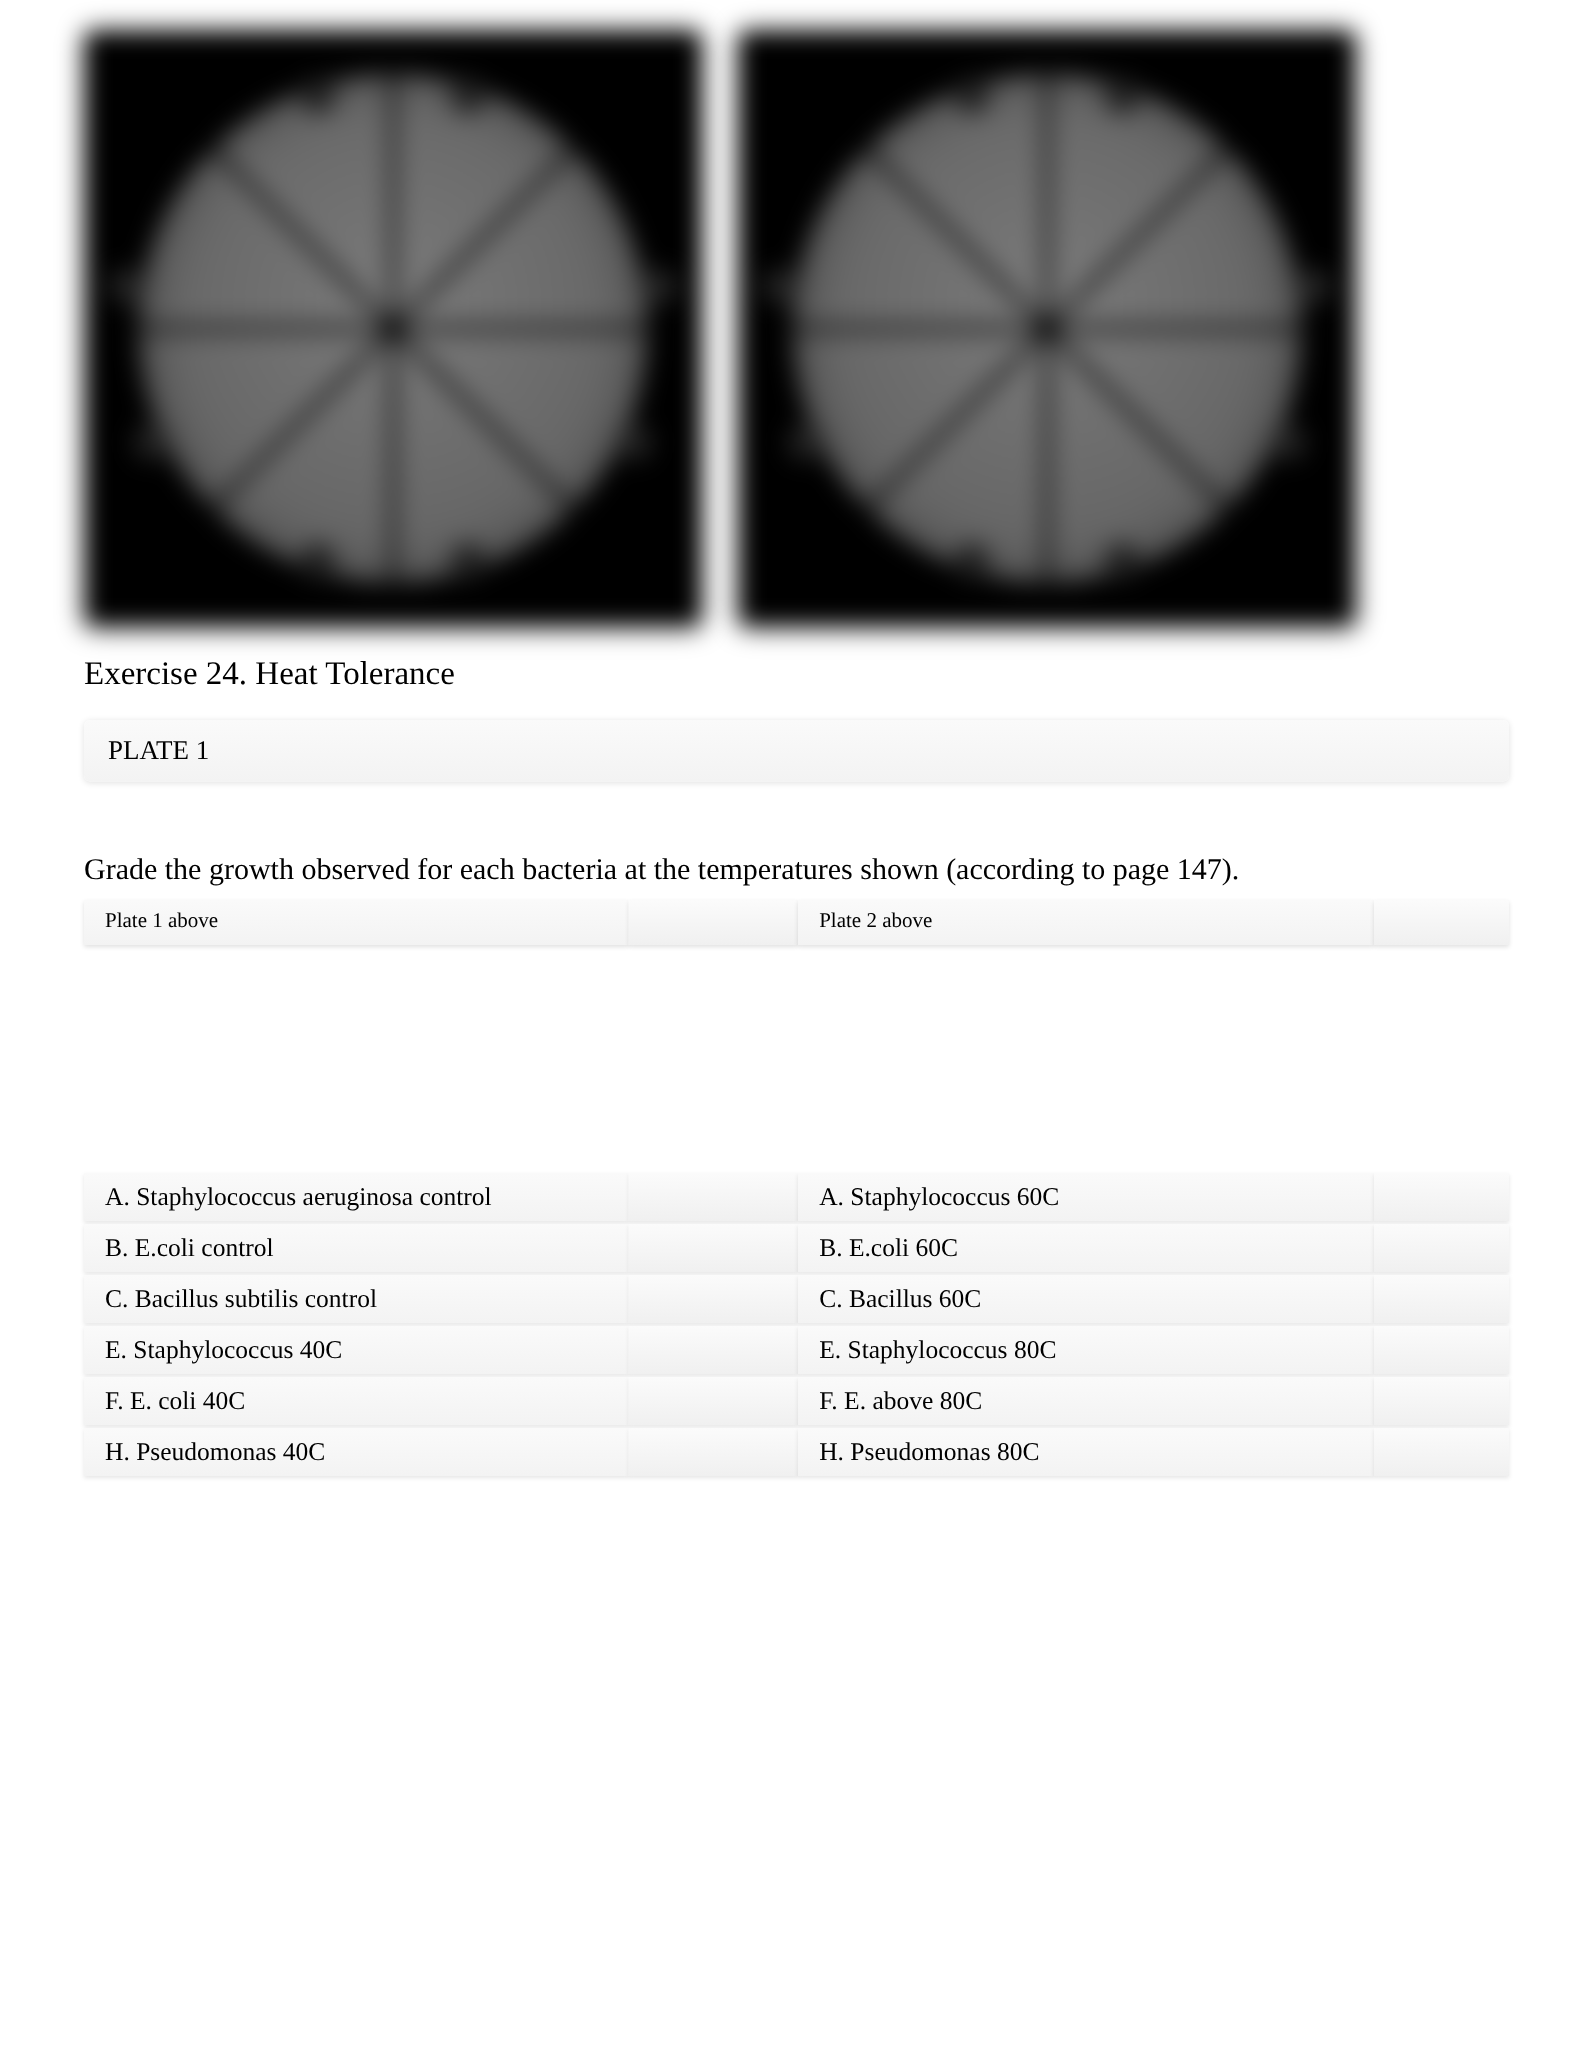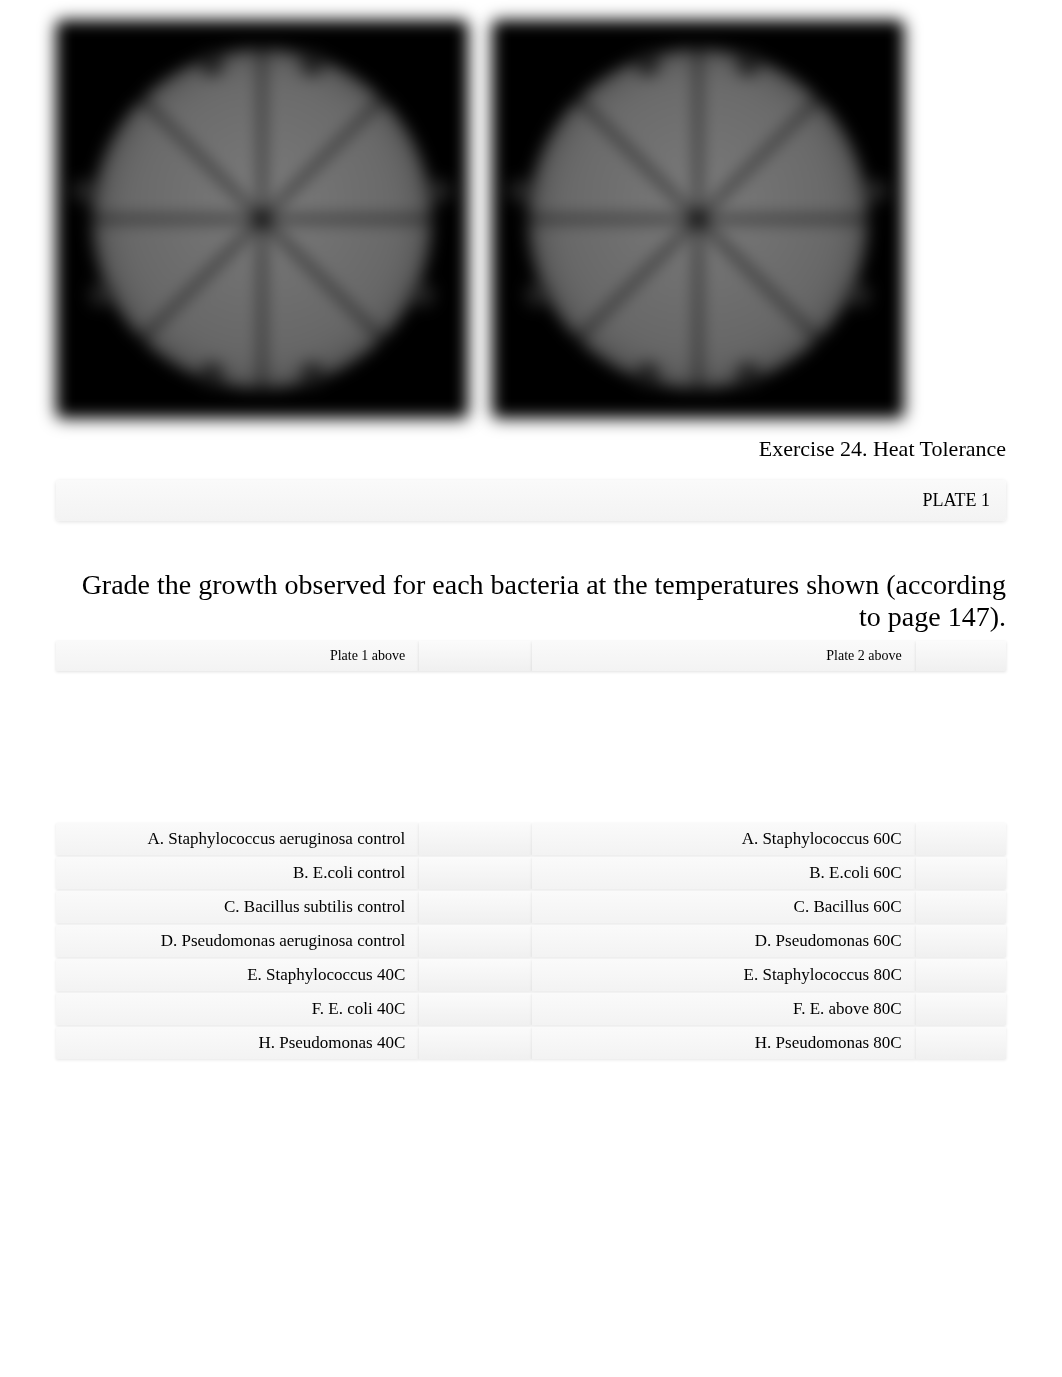--- a/index.html
+++ b/index.html
@@ -5,21 +5,20 @@
     * { margin: 0; padding: 0; box-sizing: border-box; }
     body {
       width: 1062px;
       min-height: 1377px;
       background: #ffffff;
       font-family: Georgia, 'Times New Roman', serif;
       color: #000;
     }
     .content {
       padding: 20px 56px 0 56px;
-      text-align: right;
     }
     .plates-row {
       display: flex;
       gap: 24px;
       margin-bottom: 18px;
     }
     .plate-image {
       width: 412px;
       height: 398px;
       background: #000;
@@ -94,21 +93,21 @@
       padding: 10px 0;
       margin-bottom: 48px;
     }
     .plate-header-cell {
       flex: 1;
       padding: 0 16px;
       font-size: 18px;
       font-family: Georgia, serif;
     }
     .grade-instruction {
-      font-size: 28px;
+      font-size: 20px;
       font-family: Georgia, serif;
       margin-bottom: 6px;
     }
     .grade-table {
       width: 100%;
       border-collapse: separate;
       border-spacing: 0 2px;
     }
     .grade-table tr.header-row td {
       background: linear-gradient(#fafafa, #f3f3f3);
@@ -216,26 +215,20 @@
           <td class="col-label-right">B. E.coli 60C</td>
           <td class="col-val-right"></td>
         </tr>
         <tr class="data-row">
           <td class="col-label-left">C. Bacillus subtilis control</td>
           <td class="col-val-left"></td>
           <td class="col-label-right">C. Bacillus 60C</td>
           <td class="col-val-right"></td>
         </tr>
         <tr class="data-row">
-          <td class="col-label-left">D. Pseudomonas aeruginosa control</td>
-          <td class="col-val-left"></td>
-          <td class="col-label-right">D. Pseudomonas 60C</td>
-          <td class="col-val-right"></td>
-        </tr>
-        <tr class="data-row">
           <td class="col-label-left">E. Staphylococcus 40C</td>
           <td class="col-val-left"></td>
           <td class="col-label-right">E. Staphylococcus 80C</td>
           <td class="col-val-right"></td>
         </tr>
         <tr class="data-row">
           <td class="col-label-left">F. E. coli 40C</td>
           <td class="col-val-left"></td>
           <td class="col-label-right">F. E. above 80C</td>
           <td class="col-val-right"></td>

